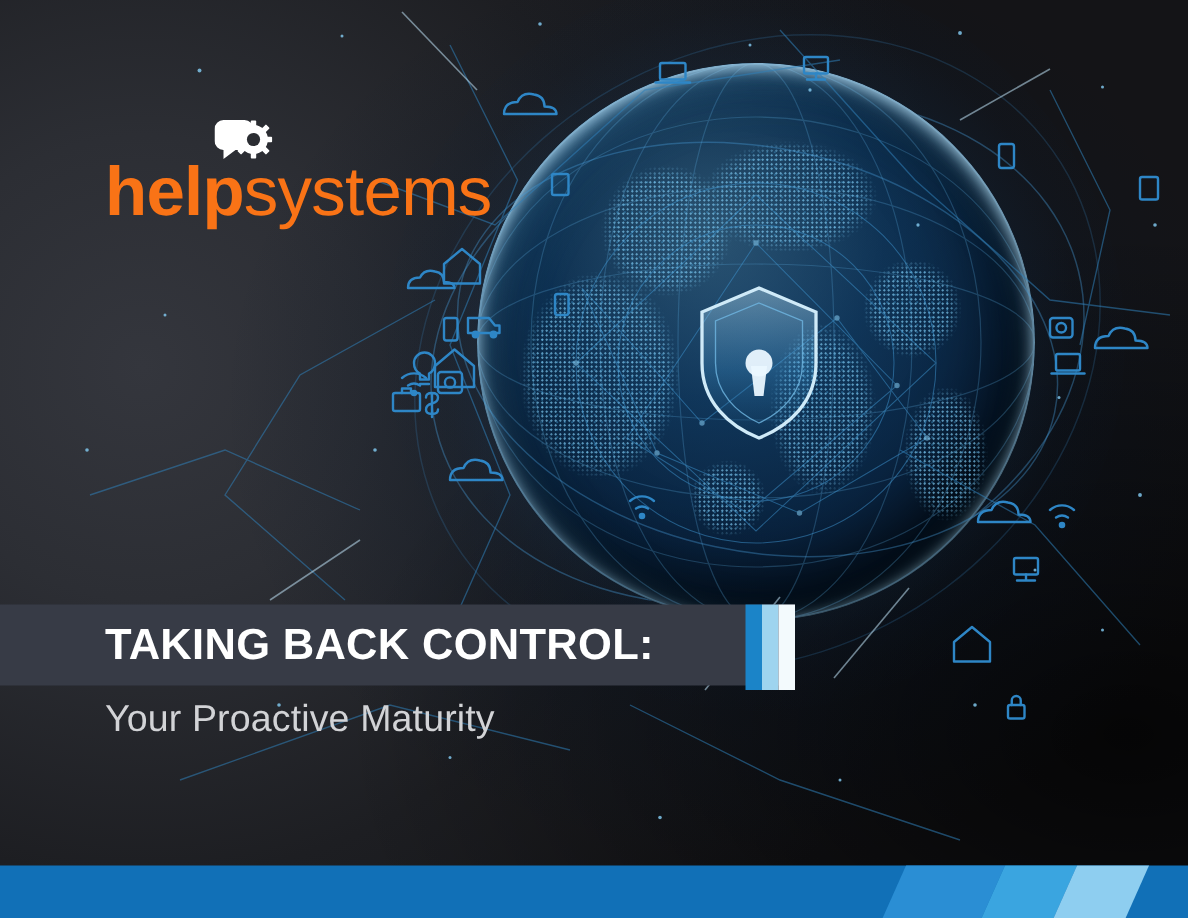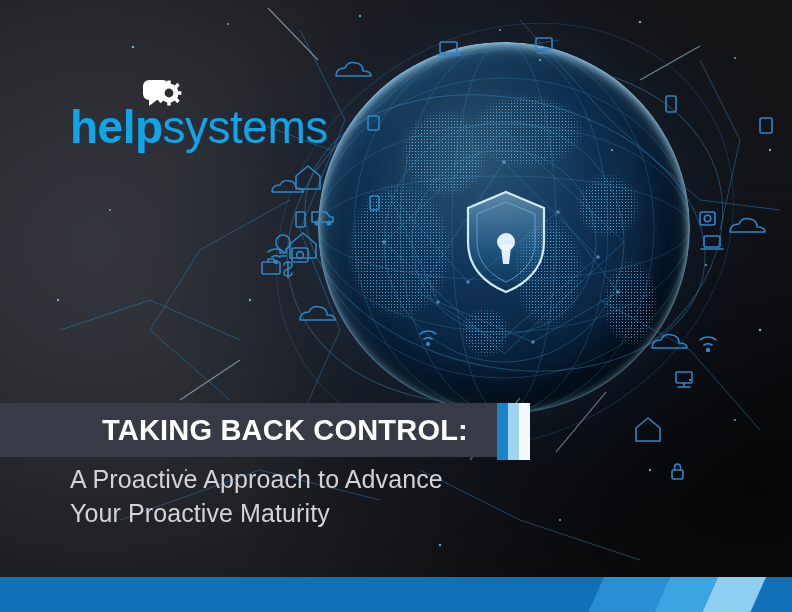--- a/index.html
+++ b/index.html
@@ -139,21 +139,21 @@
     position: absolute;
     left: 70px;
     top: 78px;
     width: 250px;
     height: 72px;
   }
   .logo-text {
     position: absolute;
     left: 0;
     bottom: 0;
-    color: #0ea5e9;
+    color: #f97316;
     font-size: 46px;
     line-height: 1;
     letter-spacing: -0.5px;
     white-space: nowrap;
   }
   .logo-help { font-weight: 700; }
   .logo-systems { font-weight: 400; }
   .logo-mark {
     position: absolute;
     left: 73px;
@@ -167,21 +167,21 @@
     position: absolute;
     left: 0;
     top: 403px;
     width: 530px;
     height: 54px;
     background: #373b46;
     display: flex;
     align-items: center;
   }
   .title-text {
-    margin-left: 102px;
+    margin-left: 70px;
     color: #ffffff;
     font-size: 29px;
     font-weight: 700;
     letter-spacing: 0.2px;
     white-space: nowrap;
   }
   .accent-bars {
     position: absolute;
     left: 497px;
     top: 403px;
@@ -480,21 +480,20 @@
   <div class="title-band">
     <div class="title-text">TAKING BACK CONTROL:</div>
   </div>
   <div class="accent-bars">
     <div class="accent-bar" style="background:#1b84c8"></div>
     <div class="accent-bar" style="background:#9ed4ef"></div>
     <div class="accent-bar" style="background:#f3fafd"></div>
   </div>
 
   <div class="subtitle">
-    <div>A Proactive Approach to Advance</div>
     <div>Your Proactive Maturity</div>
   </div>
 
   <div class="footer">
     <div class="footer-stripe" style="left:596px; width:66px; background:#2a8ed4;"></div>
     <div class="footer-stripe" style="left:662px; width:48px; background:#3aa5e0;"></div>
     <div class="footer-stripe" style="left:710px; width:48px; background:#8ecef0;"></div>
   </div>
 
 </div>

